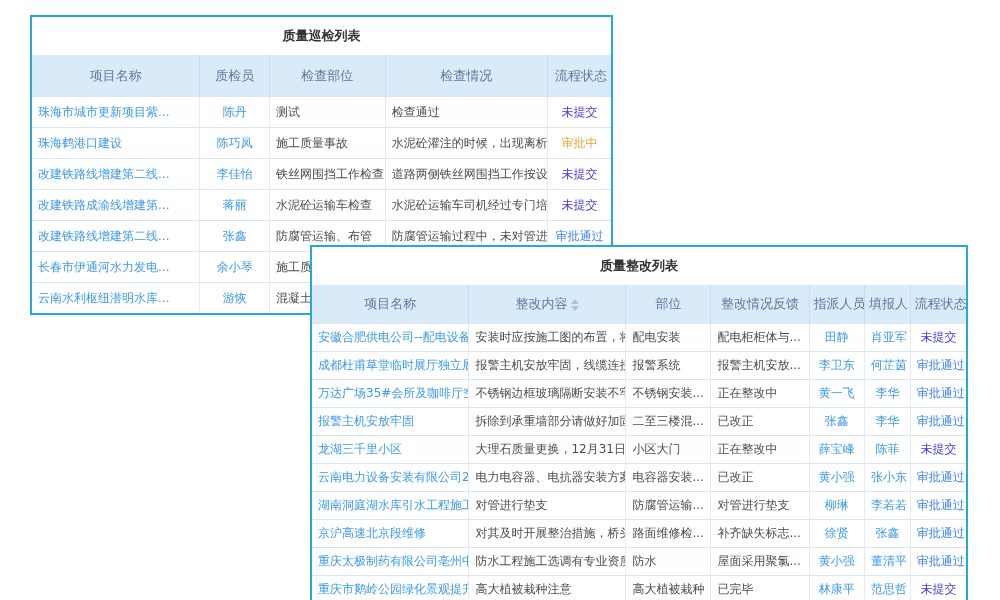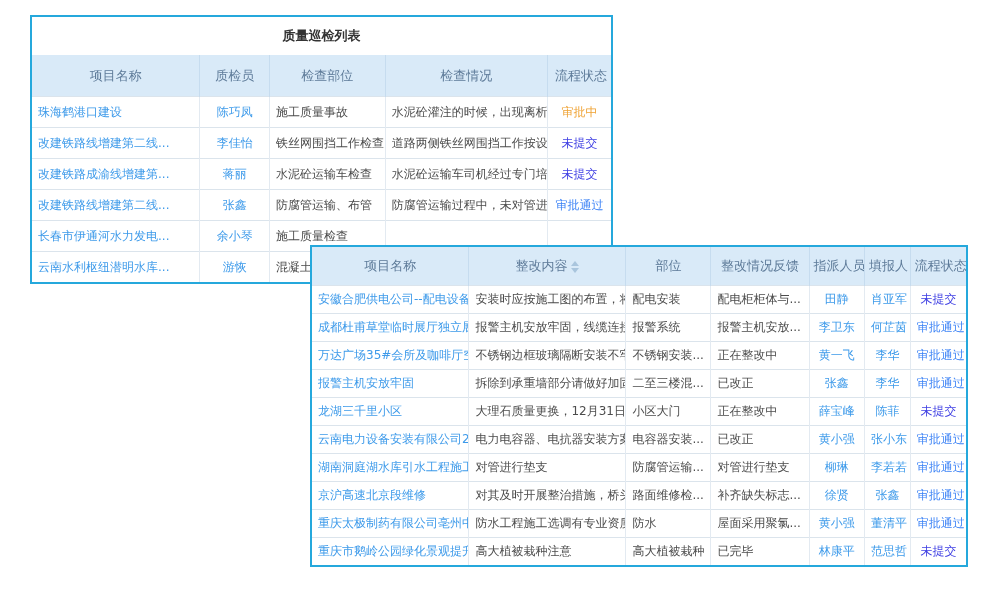--- a/index.html
+++ b/index.html
@@ -47,20 +47,27 @@
         <tr>
           <th>项目名称</th>
           <th>质检员</th>
           <th>检查部位</th>
           <th>检查情况</th>
           <th>流程状态</th>
         </tr>
       </thead>
       <tbody>
         <tr>
+          <td class="c-link">珠海市城市更新项目紫...</td>
+          <td class="c-link c-center">陈丹</td>
+          <td>测试</td>
+          <td>检查通过</td>
+          <td class="c-center"><span class="status st-pending">未提交</span></td>
+        </tr>
+        <tr>
           <td class="c-link">珠海鹤港口建设</td>
           <td class="c-link c-center">陈巧凤</td>
           <td>施工质量事故</td>
           <td>水泥砼灌注的时候，出现离析现象</td>
           <td class="c-center"><span class="status st-reviewing">审批中</span></td>
         </tr>
         <tr>
           <td class="c-link">改建铁路线增建第二线...</td>
           <td class="c-link c-center">李佳怡</td>
           <td>铁丝网围挡工作检查</td>
@@ -93,20 +100,21 @@
           <td class="c-link c-center">游恢</td>
           <td>混凝土沟渠工</td>
           <td></td>
           <td class="c-center"><span class="status"></span></td>
         </tr>
       </tbody>
     </table>
   </div>
 
   <div class="panel" style="left:310px;top:245px;width:658px;z-index:2;">
+    <div class="panel-title" style="height:38px;">质量整改列表</div>
     <table class="t2">
       <colgroup>
           <col style="width:24%">
           <col style="width:24%">
           <col style="width:13%">
           <col style="width:15%">
           <col style="width:8.5%">
           <col style="width:7%">
           <col style="width:8.5%">
         </colgroup>

